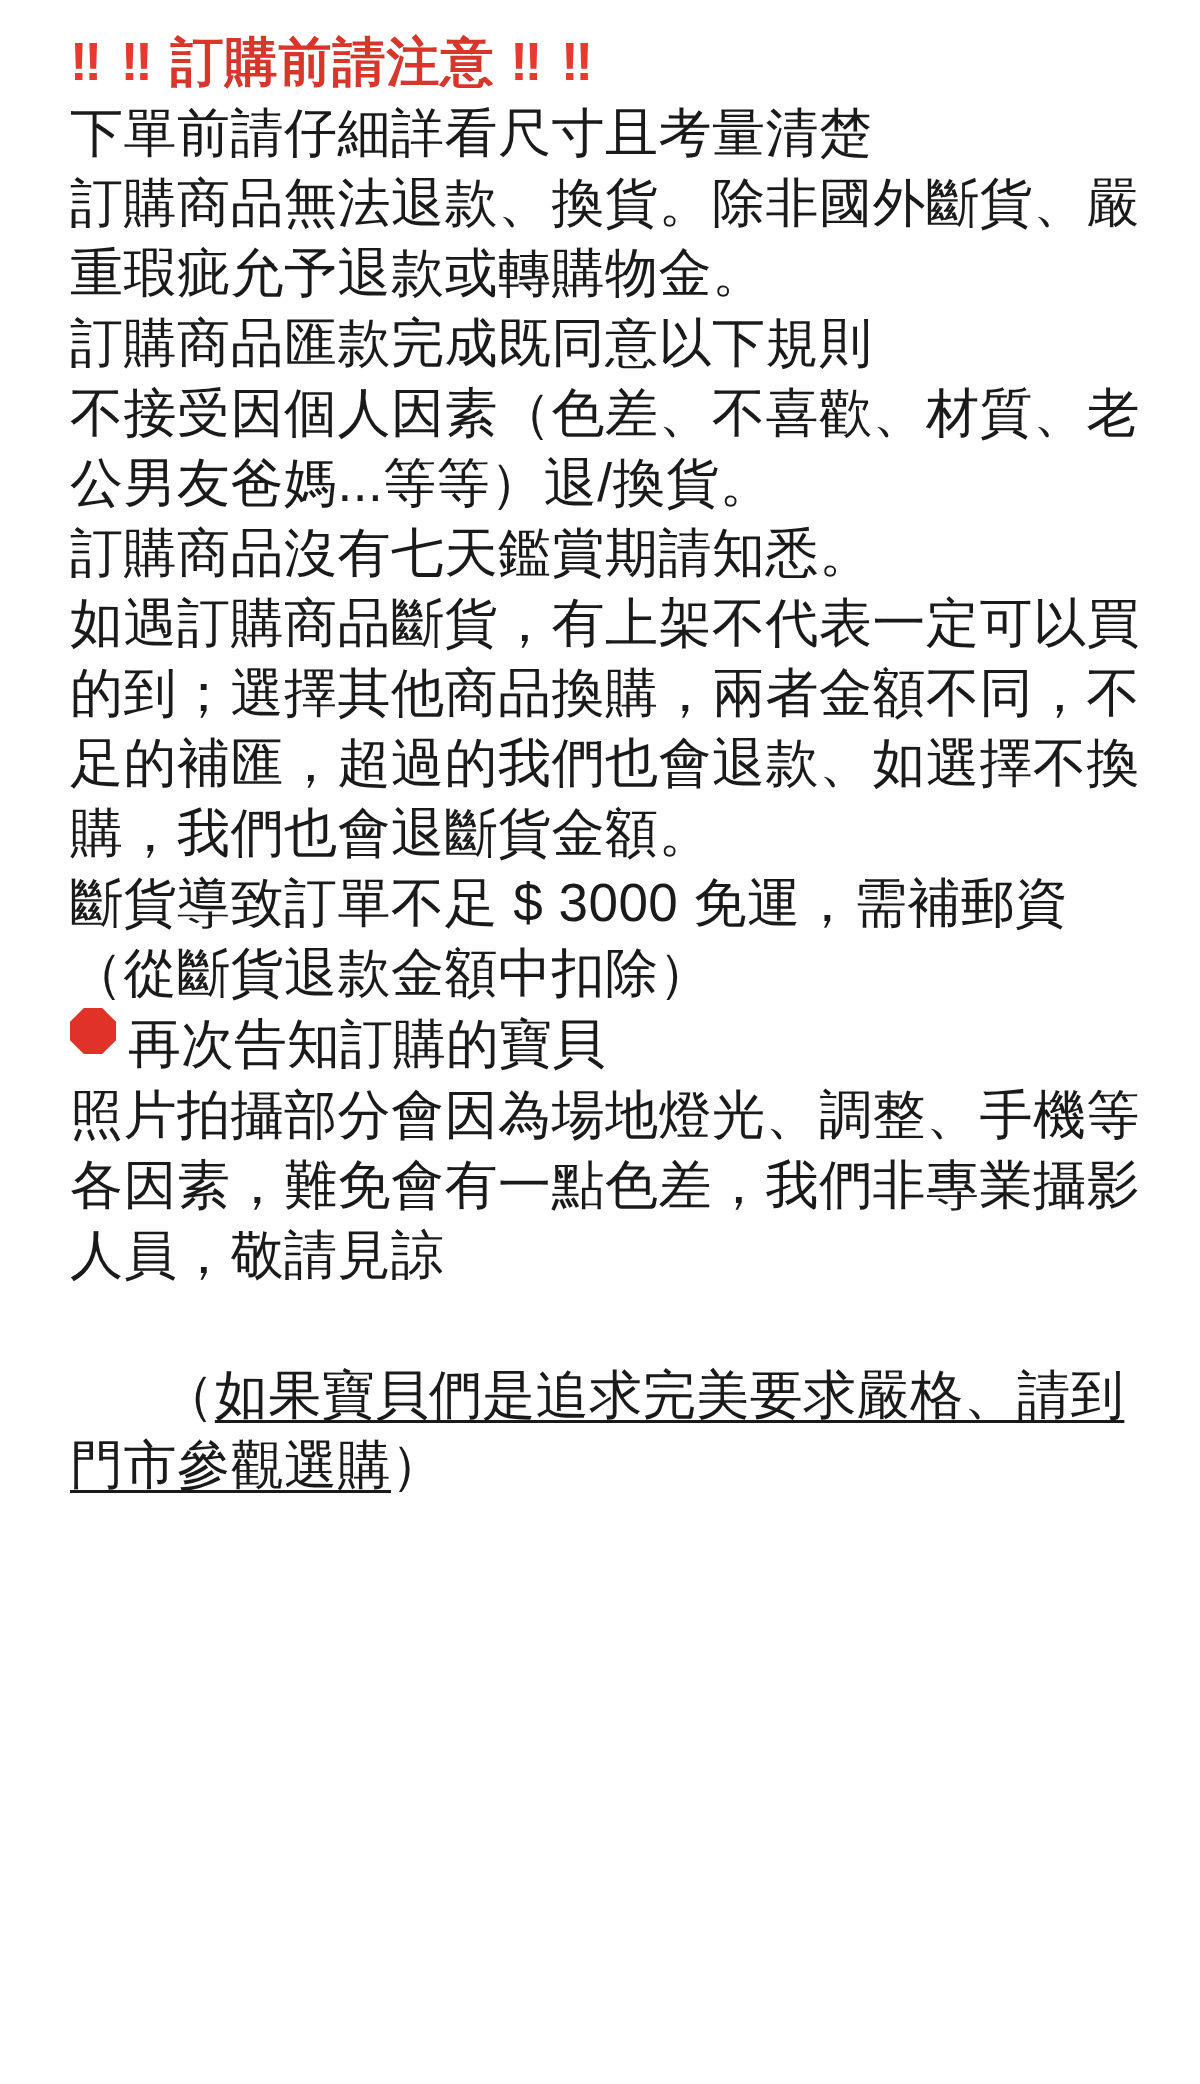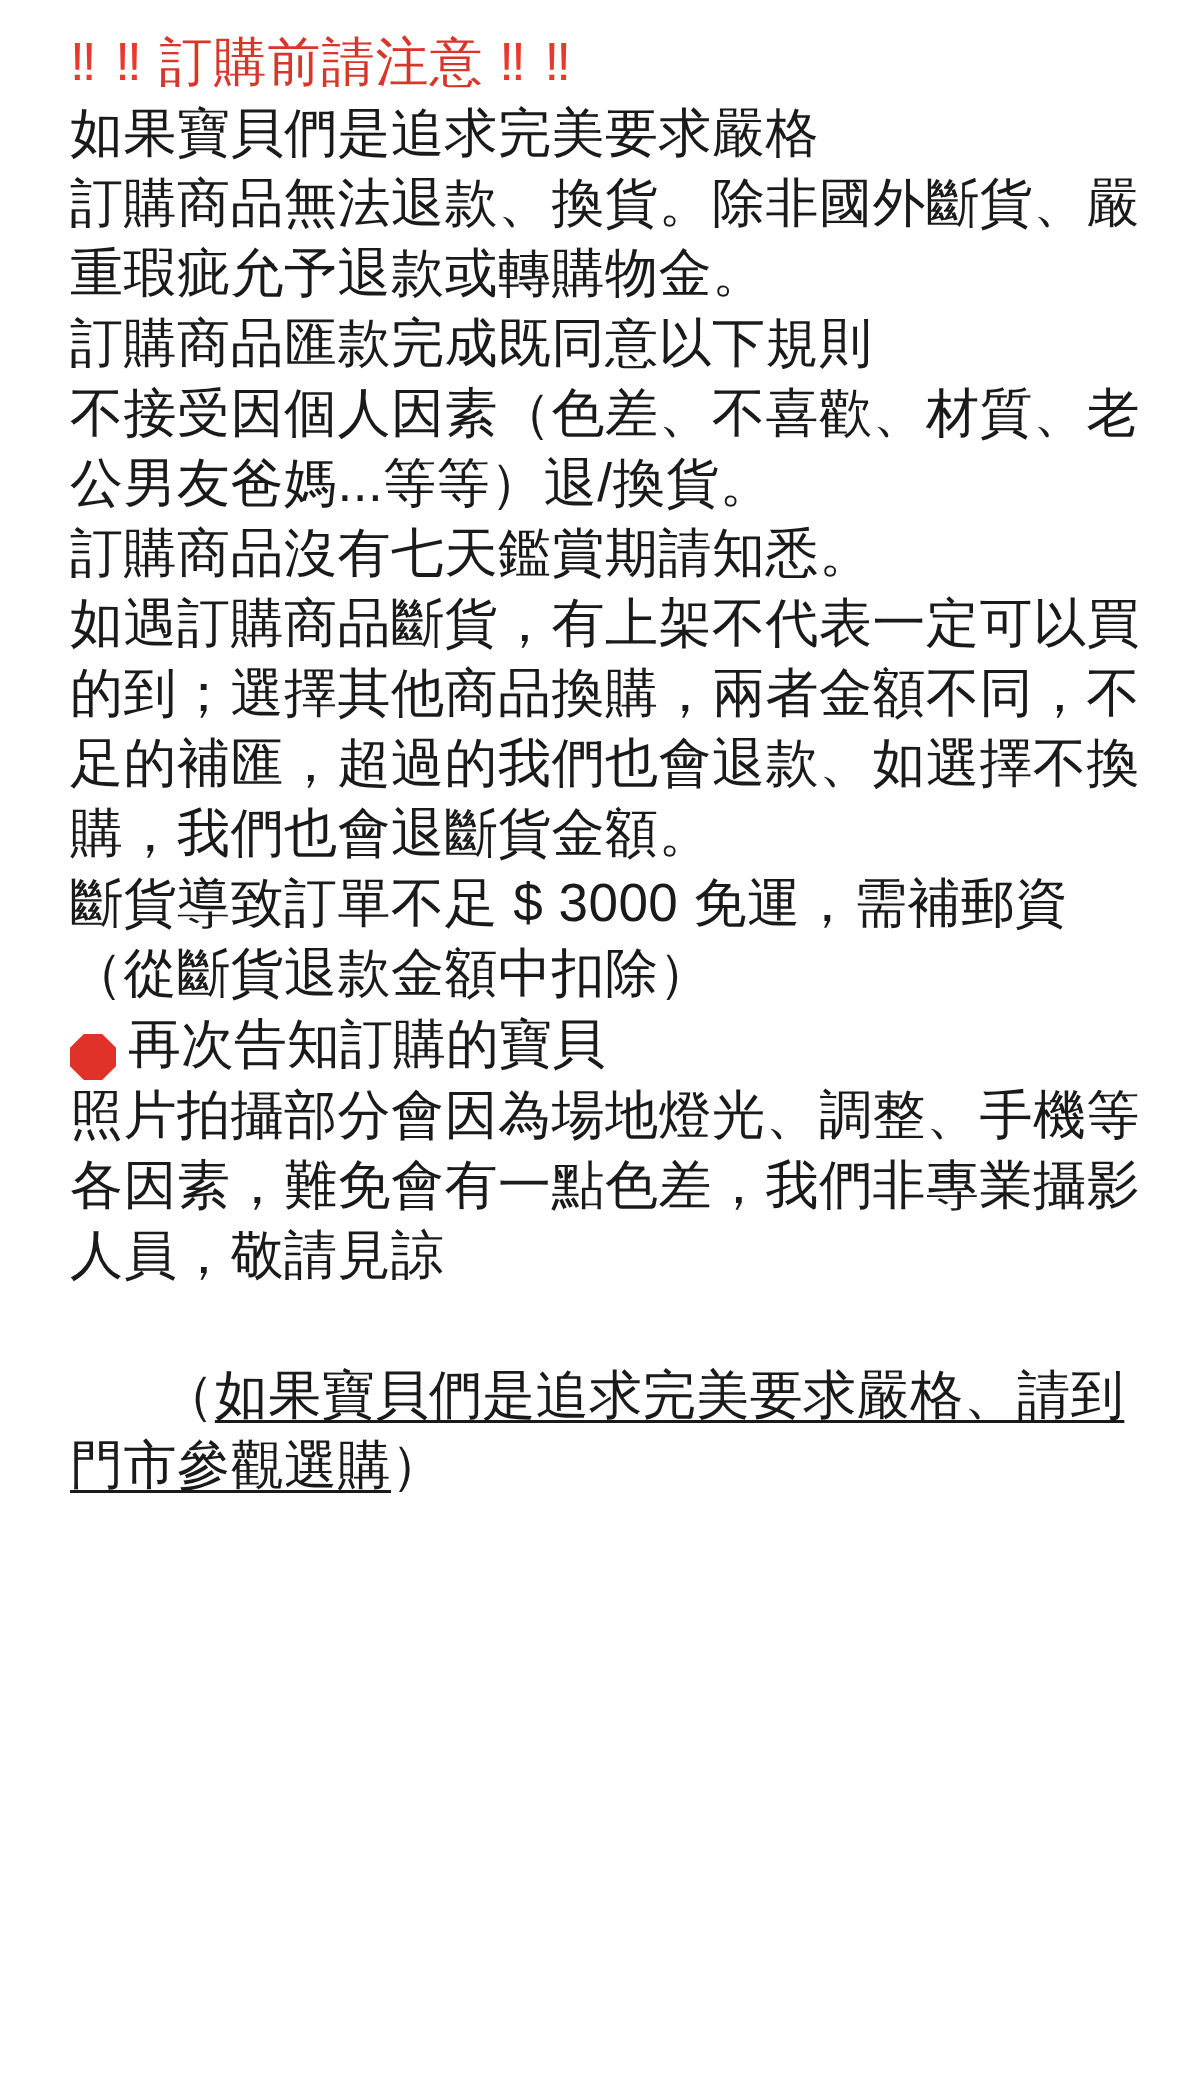--- a/index.html
+++ b/index.html
@@ -27,38 +27,38 @@
   .line {
     font-size: 53px;
     line-height: 70px;
     letter-spacing: 0.5px;
     white-space: pre-wrap;
     word-break: break-word;
     font-weight: 400;
   }
   .heading {
     color: #e8392e;
-    font-weight: 400;
+    font-weight: 700;
     font-size: 53px;
     line-height: 72px;
     letter-spacing: 1px;
   }
   .heading .bangs {
     letter-spacing: 2px;
   }
   .heading .title {
     color: #d8362b;
   }
   .red-emph {
     color: #e8392e;
     font-weight: 700;
   }
   .stop-line {
     display: flex;
-    align-items: flex-end;
+    align-items: flex-start;
     font-size: 53px;
     line-height: 72px;
   }
   .octagon {
     width: 46px;
     height: 46px;
     background: #e03228;
     display: inline-block;
     margin-right: 12px;
     flex: 0 0 auto;
@@ -78,21 +78,21 @@
 
 <div class="page">
   <div class="notice-block">
 
     <div class="heading">
       <span class="bangs">‼ ‼</span>
       <span class="title">訂購前請注意</span>
       <span class="bangs">‼ ‼</span>
     </div>
 
-    <div class="line">如果寶貝們是追求完美要求嚴格</div>
+    <div class="line">下單前請仔細詳看尺寸且考量清楚</div>
     <div class="line">訂購商品無法退款、換貨。除非國外斷貨、嚴重瑕疵允予退款或轉購物金。</div>
     <div class="line">訂購商品匯款完成既同意以下規則</div>
     <div class="line">不接受因個人因素（色差、不喜歡、材質、老公男友爸媽...等等）退/換貨。</div>
     <div class="line">訂購商品沒有七天鑑賞期請知悉。</div>
     <div class="line">如遇訂購商品斷貨，有上架不代表一定可以買的到；選擇其他商品換購，兩者金額不同，不足的補匯，超過的我們也會退款、如選擇不換購，我們也會退斷貨金額。</div>
     <div class="line">斷貨導致訂單不足 $ 3000 免運，需補郵資（從斷貨退款金額中扣除）</div>
 
 
     <div class="stop-line">
       <span class="octagon"></span>

